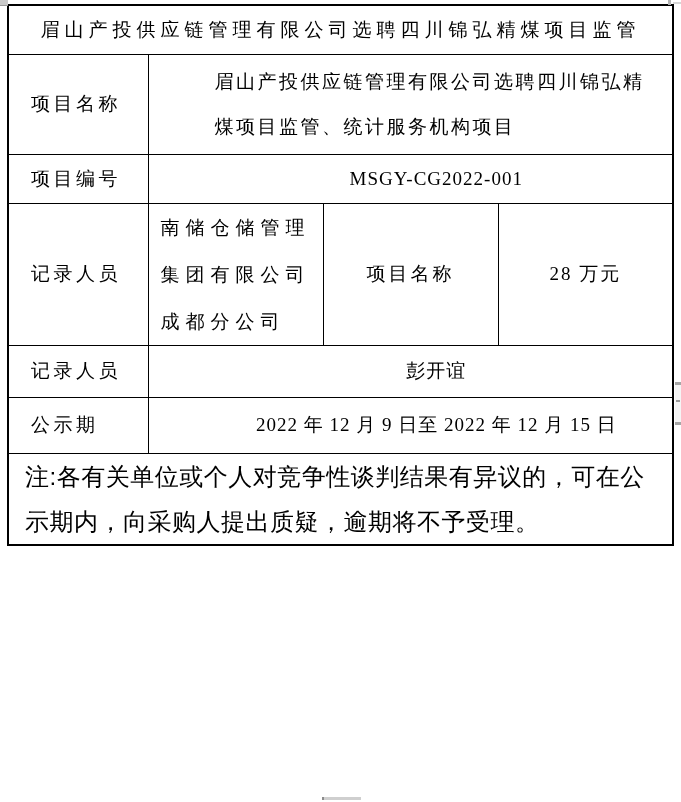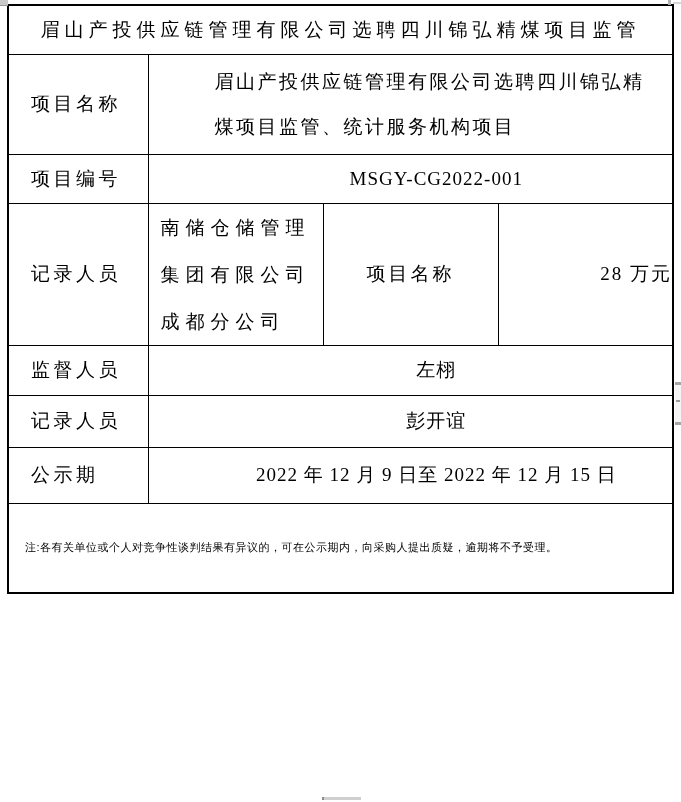--- a/index.html
+++ b/index.html
@@ -40,26 +40,26 @@
   .winner-cell{
     padding-left:12px;padding-right:9px;
     letter-spacing:6px;
     line-height:47px;
   }
   .amount-label-cell{
     text-align:center;
     letter-spacing:3px;
   }
   .amount-value-cell{
-    text-align:right;
+    text-align:center;
     letter-spacing:2px;
   }
   .note-cell{
     font-family:"Liberation Sans","DejaVu Sans",sans-serif;
-    font-size:11px;
+    font-size:24px;
     line-height:45px;
     letter-spacing:0.5px;
     padding:0 16px;
   }
   
   .frag{position:absolute;}
   .frag-tl{left:0;top:0;width:8px;height:5px;background:#c9c9c9;border-bottom:1px solid #9a9a9a;}
   .frag-tr-tick{left:668px;top:0;width:3px;height:5px;background:#b3b3b3;}
   .frag-tr-line{left:673px;top:2px;width:8px;height:2px;background:#d6d6d6;}
   .frag-scroll{left:675px;top:382px;width:6px;height:37px;background:#f5f5f5;
@@ -96,24 +96,20 @@
 
 
   <tr style="height:140px">
     <td class="label-cell">记录人员</td>
     <td class="winner-cell">南储仓储管理集团有限公司成都分公司</td>
     <td class="amount-label-cell">项目名称</td>
     <td class="amount-value-cell">28 万元</td>
   </tr>
 
 
-  <tr style="height:50px">
-    <td class="label-cell">监督人员</td>
-    <td colspan="3" class="value-cell ls-tight">左栩</td>
-  </tr>
 
   <tr style="height:52px">
     <td class="label-cell">记录人员</td>
     <td colspan="3" class="value-cell ls-tight">彭开谊</td>
   </tr>
 
   <tr style="height:56px">
     <td class="label-cell">公示期</td>
     <td colspan="3" class="value-cell ls-tight">2022 年 12 月 9 日至 2022 年 12 月 15 日</td>
   </tr>

